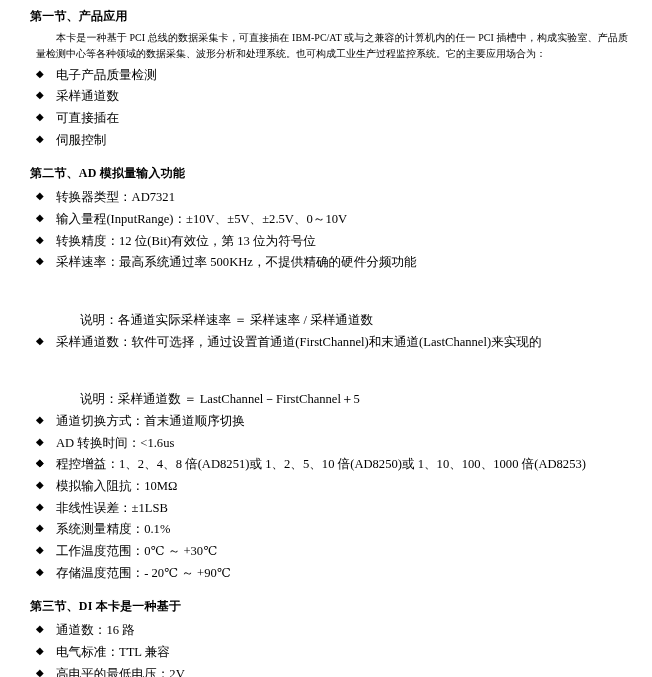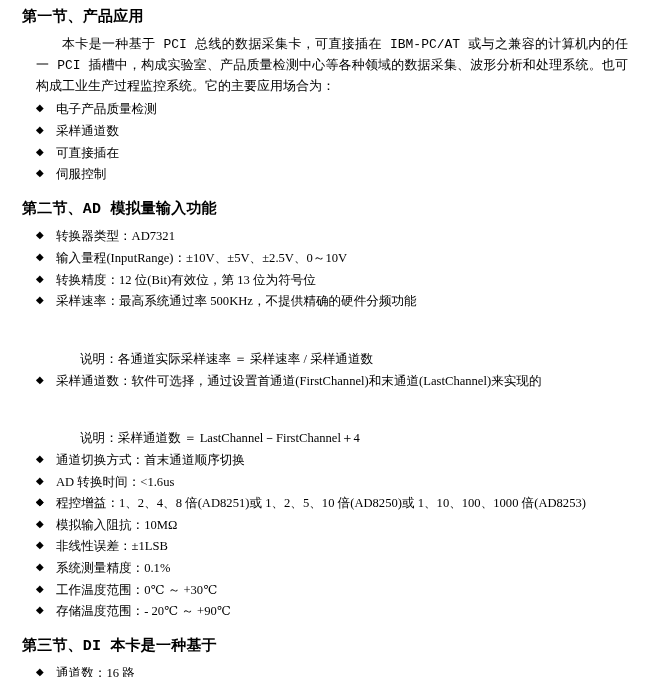--- a/index.html
+++ b/index.html
@@ -15,42 +15,41 @@
     overflow: hidden;
   }
   .page {
     width: 652px;
     height: 677px;
     box-sizing: border-box;
     padding: 8px 22px 0 22px;
     position: relative;
   }
   h2.section-heading {
-    font-family: Liberation Mono, monospace;
+    font-family: Liberation Serif, serif;
     font-weight: bold;
-    font-size: 15px;
-    margin: 0 0 6px 0;
+    font-size: 12px;
+    margin: 0 0 6px 8px;
     padding: 0;
     letter-spacing: 0.2px;
     line-height: 1.35;
   }
   .section {
     margin-bottom: 12px;
   }
   .section.gap-top {
     margin-top: 14px;
   }
   p.para {
     margin: 0 0 2px 0;
-    font-size: 13px;
+    font-size: 10px;
     line-height: 1.62;
     text-align: justify;
     text-indent: 2em;
     padding: 0 2px 0 14px;
-    font-family: Liberation Mono, monospace;
   }
   ul.bullets {
     list-style: none;
     margin: 2px 0 0 0;
     padding: 0;
   }
   ul.bullets li {
     position: relative;
     font-size: 12.6px;
     line-height: 1.72;
@@ -91,21 +90,21 @@
       </div>
       <div class="section gap-top">
         <h2 class="section-heading">第二节、AD 模拟量输入功能</h2>
         <ul class="bullets">
           <li><span class="diamond">◆</span><span class="txt">转换器类型：AD7321</span></li>
           <li><span class="diamond">◆</span><span class="txt">输入量程(InputRange)：±10V、±5V、±2.5V、0～10V</span></li>
           <li><span class="diamond">◆</span><span class="txt">转换精度：12 位(Bit)有效位，第 13 位为符号位</span></li>
           <li><span class="diamond">◆</span><span class="txt">采样速率：最高系统通过率 500KHz，不提供精确的硬件分频功能</span></li>
           <li class="nobullet"><span class="txt">说明：各通道实际采样速率 ＝ 采样速率 / 采样通道数</span></li>
           <li><span class="diamond">◆</span><span class="txt">采样通道数：软件可选择，通过设置首通道(FirstChannel)和末通道(LastChannel)来实现的</span></li>
-          <li class="nobullet"><span class="txt">说明：采样通道数 ＝ LastChannel－FirstChannel＋4</span></li>
+          <li class="nobullet"><span class="txt">说明：采样通道数 ＝ LastChannel－FirstChannel＋5</span></li>
           <li><span class="diamond">◆</span><span class="txt">通道切换方式：首末通道顺序切换</span></li>
           <li><span class="diamond">◆</span><span class="txt">AD 转换时间：&lt;1.6us</span></li>
           <li><span class="diamond">◆</span></li>
           <li><span class="diamond">◆</span><span class="txt">程控增益：1、2、4、8 倍(AD8251)或 1、2、5、10 倍(AD8250)或 1、10、100、1000 倍(AD8253)</span></li>
           <li><span class="diamond">◆</span><span class="txt">模拟输入阻抗：10MΩ</span></li>
           <li><span class="diamond">◆</span><span class="txt">非线性误差：±1LSB</span></li>
           <li><span class="diamond">◆</span><span class="txt">系统测量精度：0.1%</span></li>
           <li><span class="diamond">◆</span><span class="txt">工作温度范围：0℃ ～ +30℃</span></li>
           <li><span class="diamond">◆</span><span class="txt">存储温度范围：- 20℃ ～ +90℃</span></li>
         </ul>

